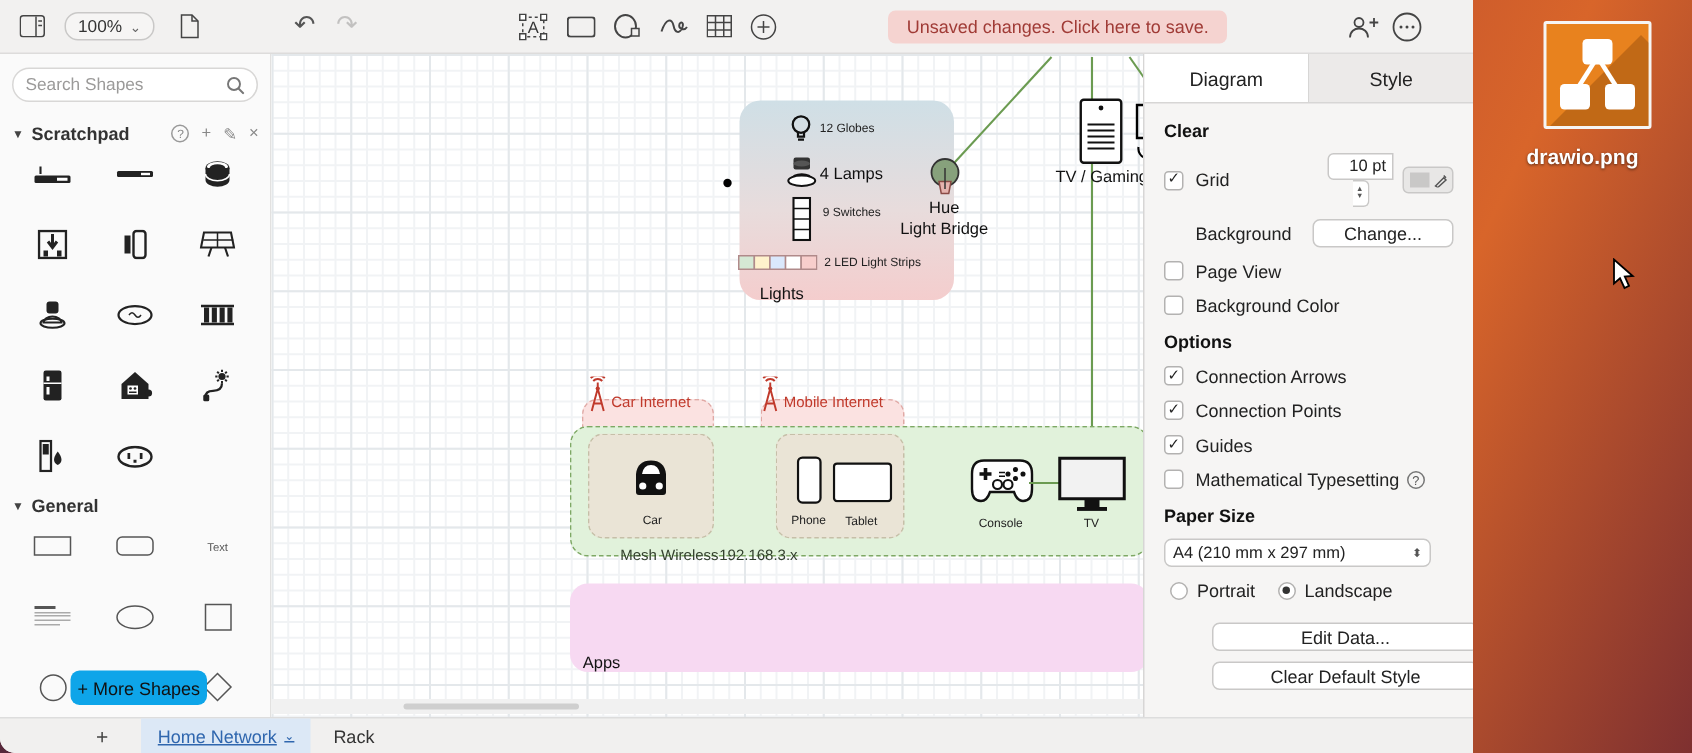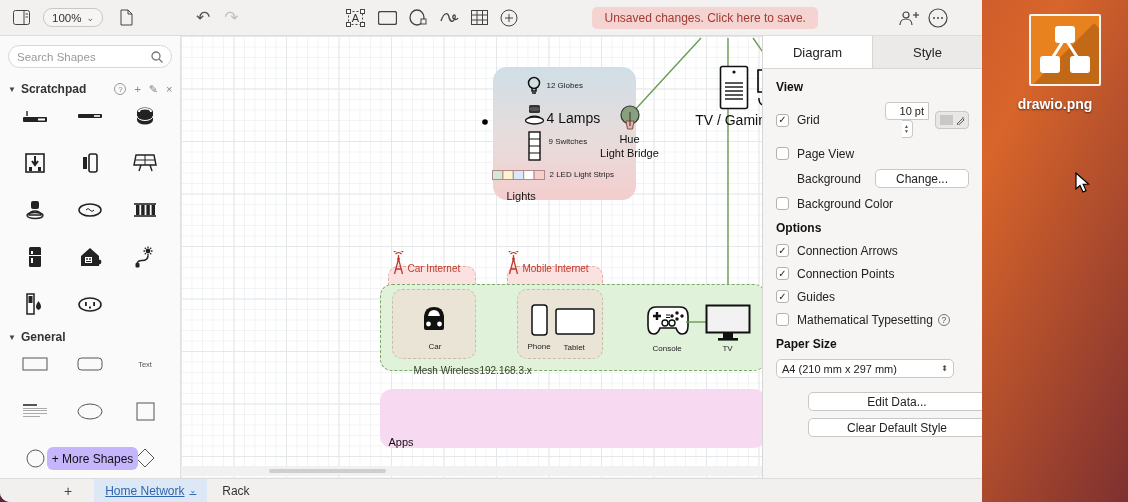--- a/index.html
+++ b/index.html
@@ -43,34 +43,34 @@
   .sec-tools .circ { width:12px; height:12px; border:1px solid #999; border-radius:50%;
     font-size:8px; display:flex; align-items:center; justify-content:center; }
   .shape-grid { display:grid; grid-template-columns:repeat(3,1fr); row-gap:23px; margin-top:8px; }
   .shape-cell { height:24px; display:flex; align-items:center; justify-content:center; }
   .shape-cell svg { display:block; }
   .tinytext { font-size:7.5px; color:#555; }
   .heading-mini { width:24px; }
   .heading-mini .h1 { height:2px; background:#555; width:14px; margin-bottom:2px; }
   .heading-mini .ln { height:1px; background:#aaa; margin-bottom:1.6px; }
   #more-shapes { position:absolute; left:47px; bottom:8px; width:91px; height:23px;
-    background:#c4b5fd; border:none; border-radius:6px; font-size:12px; color:#111;
+    background:#0ea5e9; border:none; border-radius:6px; font-size:12px; color:#111;
     font-family:"Liberation Sans",sans-serif; }
 
   
   #canvas { position:relative; width:593px; height:442px; background-color:#ffffff; overflow:hidden;
     background-image:
       linear-gradient(#e4e8eb 1px, transparent 1px),
       linear-gradient(90deg,#e4e8eb 1px, transparent 1px),
       linear-gradient(#f1f3f5 1px, transparent 1px),
       linear-gradient(90deg,#f1f3f5 1px, transparent 1px);
     background-size:52.5px 52.5px,52.5px 52.5px,10.5px 10.5px,10.5px 10.5px; }
   .abs { position:absolute; }
   .dlabel { font-size:8px; color:#222; white-space:nowrap; }
-  .dlabel-md { font-size:14px; color:#111; white-space:nowrap; }
+  .dlabel-md { font-size:11px; color:#111; white-space:nowrap; }
   #lights-group { left:312px; top:31px; width:143px; height:133px; border-radius:14px;
     background:linear-gradient(180deg,#cfdfe6 0%,#e8dcdc 55%,#f4cdcd 100%); }
   #hue-label { left:405px; top:97px; width:86px; text-align:center; font-size:11px; color:#111; line-height:1.25; }
   #tvgaming-label { left:505px; top:76px; width:96px; text-align:center; }
   .red-zone { background:#fbe2e1; border:1px dashed #e0a9a5; border-radius:10px; }
   #car-zone  { left:207px; top:230px; width:88px;  height:56px; }
   #mob-zone  { left:326px; top:230px; width:96px;  height:56px; }
   .net-label { font-size:10px; color:#c0392b; white-space:nowrap; }
   #mesh-zone { left:199px; top:248px; width:386px; height:87px; background:#e1f2db;
     border:1.5px dashed #7ea865; border-radius:12px; }
@@ -744,45 +744,45 @@
           <div id="v-thumb"></div>
         </div>
     </div>
 
     <div id="panel">
       <div id="panel-tabs">
         <div class="ptab active">Diagram</div>
         <div class="ptab">Style</div>
       </div>
       <div id="panel-body">
-        <div class="ptitle">View</div>
+        <div class="ptitle">Clear</div>
         <div class="prow">
           <span class="cb checked"></span>
           <span class="plabel">Grid</span>
           <span id="grid-size">
             <span class="num">10 pt</span>
             <span class="stepper">
                 <span>▲</span>
                 <span>▼</span>
               </span>
           </span>
           <span id="grid-swatch">
             <span class="sw"></span>
             <svg width="9" height="9" viewBox="0 0 9 9">
                 <path d="M1 8 L6.5 2.5 L8 4 L2.5 9 z M6.5 1 l1.5 1.5" fill="none" stroke="#555"></path>
               </svg>
           </span>
         </div>
+        <div class="prow" style="padding-left:21px">
+          <span class="plabel">Background</span>
+          <button class="pbtn" id="bg-change">Change...</button>
+        </div>
         <div class="prow">
           <span class="cb"></span>
           <span class="plabel">Page View</span>
-        </div>
-        <div class="prow" style="padding-left:21px">
-          <span class="plabel">Background</span>
-          <button class="pbtn" id="bg-change">Change...</button>
         </div>
         <div class="prow">
           <span class="cb"></span>
           <span class="plabel">Background Color</span>
         </div>
 
         <div class="ptitle">Options</div>
         <div class="prow">
           <span class="cb checked"></span>
           <span class="plabel">Connection Arrows</span>
@@ -800,20 +800,26 @@
           <span class="plabel">Mathematical Typesetting</span>
           <span class="help-circ">?</span>
         </div>
 
         <div class="ptitle">Paper Size</div>
         <div class="prow">
           <span id="paper-select">
             <span>A4 (210 mm x 297 mm)</span>
             <span class="updown">⬍</span>
           </span>
+        </div>
+        <div class="prow" style="padding-left:4px">
+          <span class="radio"></span>
+          <span class="plabel">Portrait</span>
+          <span class="radio sel" style="margin-left:15px"></span>
+          <span class="plabel">Landscape</span>
         </div>
 
         <div style="height:6px"></div>
         <button class="pbtn wide-btn">Edit Data...</button>
         <button class="pbtn wide-btn">Clear Default Style</button>
       </div>
     </div>
   </div>
 
   <div id="footer">

